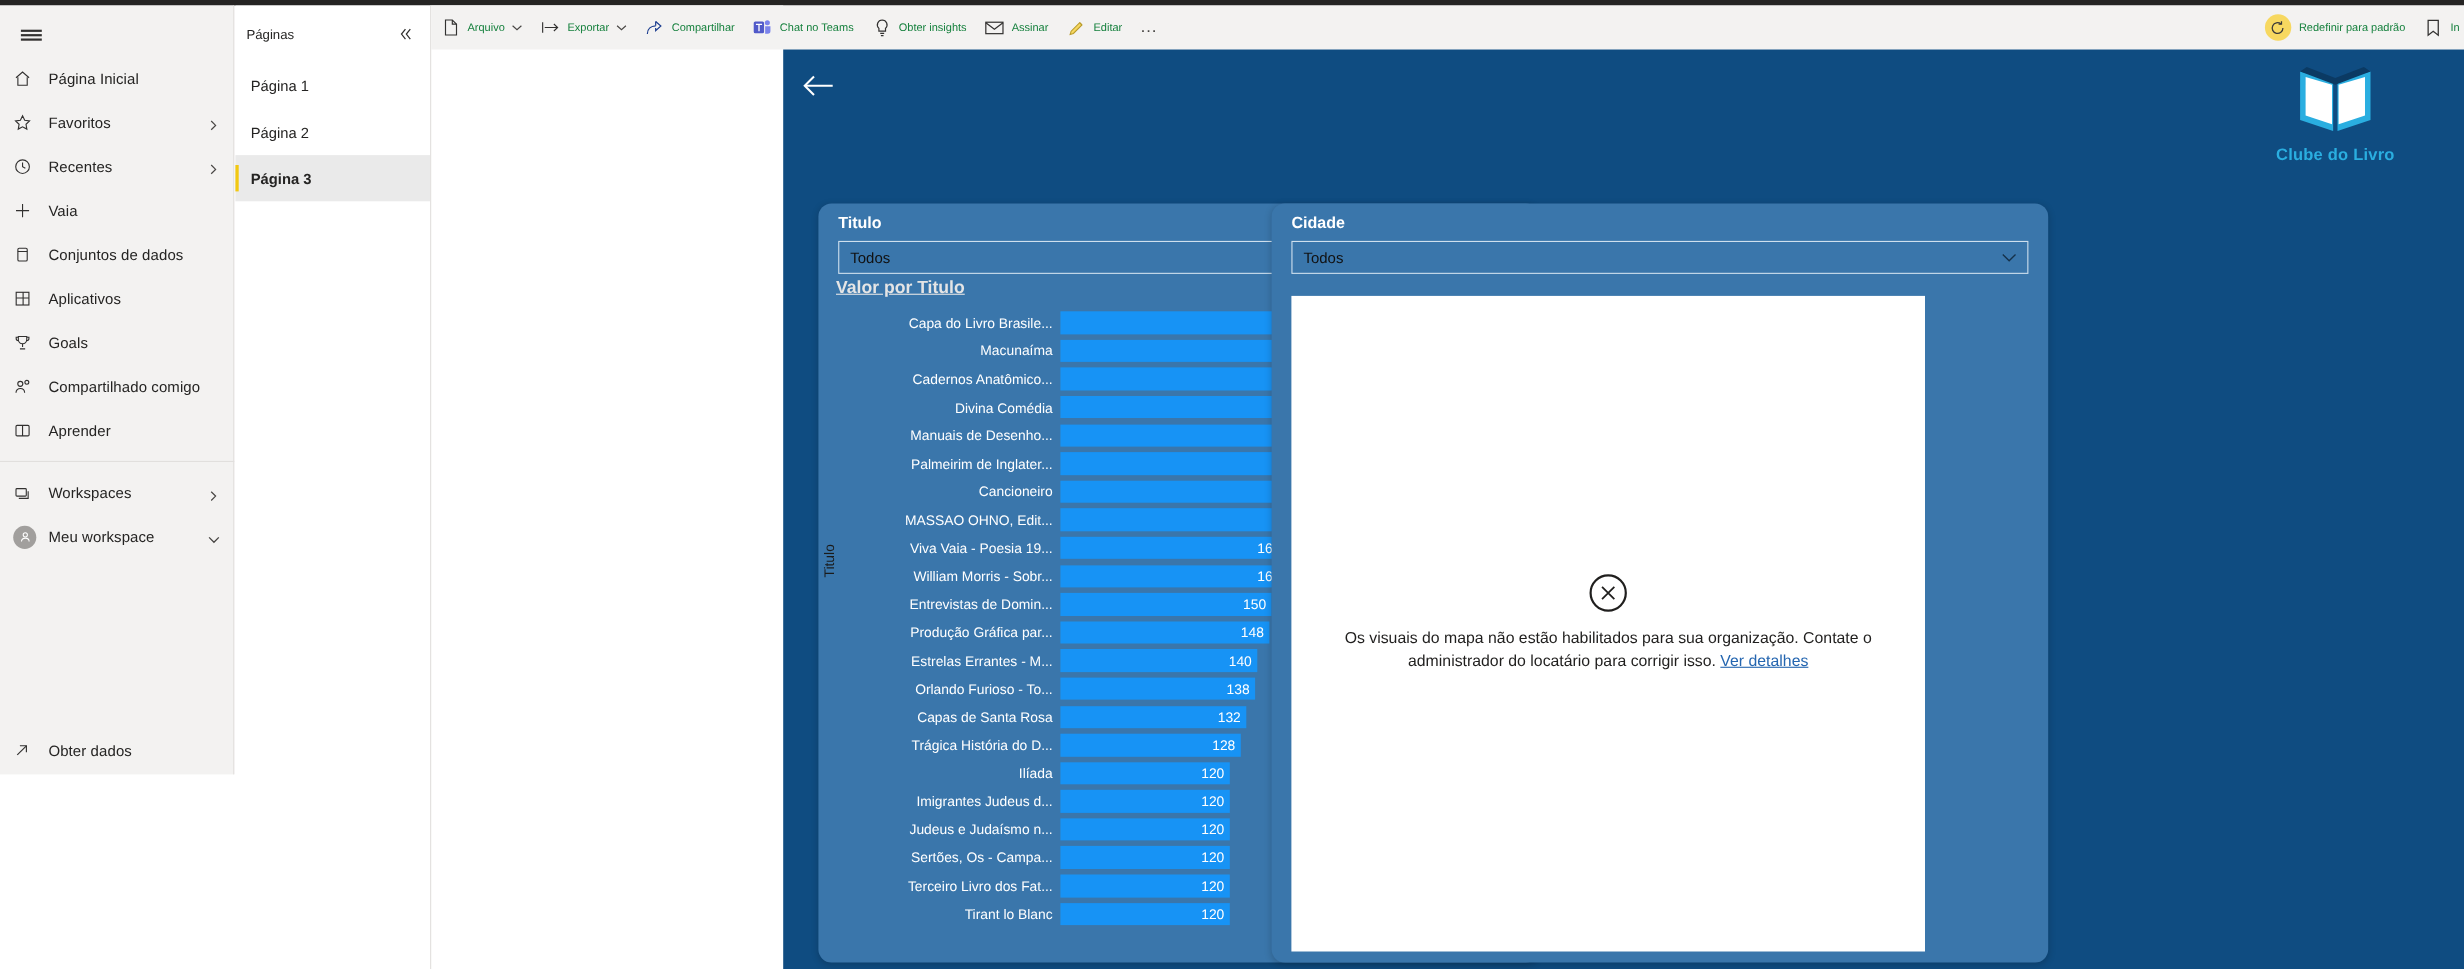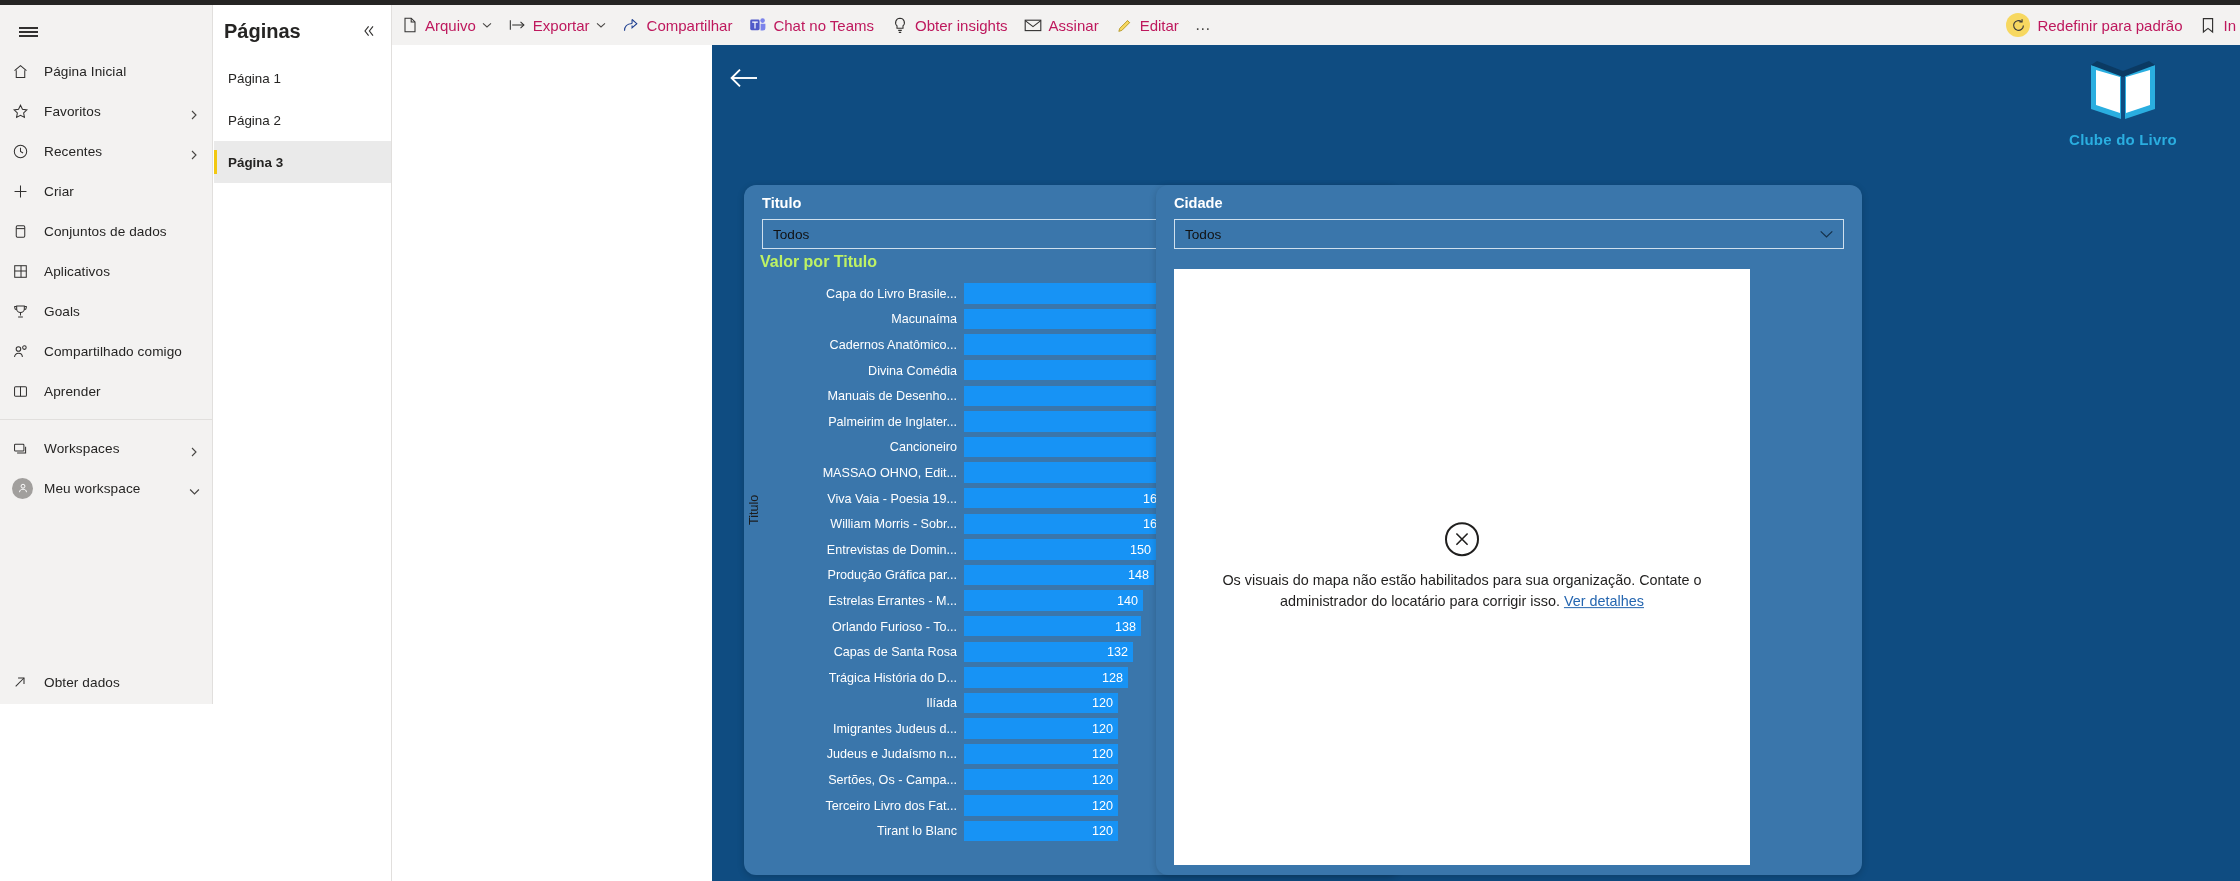--- a/index.html
+++ b/index.html
@@ -68,21 +68,21 @@
   
   .pagespane {
     position: absolute; left: 214px; top: 5px; width: 498px; height: 876px;
     background: #ffffff;
   }
   .pages-header {
     position: relative; height: 52px; display: flex; align-items: center;
     padding: 0 0 0 10px; width: 177px;
   }
   .pages-title {
-    font-size: 20px; font-weight: 700; color: #252423;
+    font-size: 12px; font-weight: 400; color: #252423;
   }
   .collapse-btn {
     position: absolute; right: 10px; top: 14px;
     width: 24px; height: 24px; display: flex; align-items: center;
     justify-content: center; cursor: pointer; color: #323130;
   }
   .page-item {
     position: relative; display: flex; align-items: center;
     height: 42px; padding-left: 14px; width: 177px; cursor: pointer;
     font-size: 13.4px; color: #252423;
@@ -104,21 +104,21 @@
     display: flex; align-items: center;
   }
   .cmd-btn {
     display: flex; align-items: center; height: 40px; padding: 0 8px;
     cursor: pointer; white-space: nowrap;
   }
   .cmd-ico {
     width: 19px; height: 18px; display: flex; align-items: center;
     justify-content: center; color: #323130; margin-right: 6px;
   }
-  .cmd-label { font-size: 15px; color: #be185d; }
+  .cmd-label { font-size: 10px; color: #15803d; }
   .cmd-caret { margin-left: 6px; color: #484644; display:flex; }
   .cmd-spacer { flex: 1 1 auto; }
   .reset-ico {
     width: 24px; height: 24px; border-radius: 50%;
     background: #f7d860; display: flex; align-items: center;
     justify-content: center; margin-right: 7px; color: #3b3a39;
   }
 
   
   .canvas {
@@ -162,21 +162,21 @@
   }
   .slicer-value { font-size: 13.6px; color: #111111; }
   .slicer-caret {
     position: absolute; right: 9px; top: 50%;
     transform: translateY(-50%); color: #15314a; display: flex;
   }
 
   
   .chart-title {
     position: absolute; left: 16px; top: 68px;
-    font-size: 16px; font-weight: 700; color: #bef264;
+    font-size: 16px; font-weight: 700; color: #e5e5e5; text-decoration: underline;
   }
   .yaxis-title {
     position: absolute; left: 3px; top: 340px;
     font-size: 12.6px; color: #1b1b1b;
     transform: rotate(-90deg); transform-origin: left top;
     white-space: nowrap;
   }
   .plot {
     position: absolute; left: 18px; top: 96px;
     width: 612px; height: 576px; overflow: hidden;
@@ -287,21 +287,21 @@
             </svg>
         </span>
       </div>
 
       <div class="nav-item">
         <span class="nav-ico">
           <svg width="17" height="17" viewBox="0 0 20 20" fill="none" stroke="currentColor" stroke-width="1.2">
               <path d="M10 3v14M3 10h14"></path>
             </svg>
         </span>
-        <span class="nav-label">Criar</span>
+        <span class="nav-label">Vaia</span>
       </div>
 
       <div class="nav-item">
         <span class="nav-ico">
           <svg width="17" height="17" viewBox="0 0 20 20" fill="none" stroke="currentColor" stroke-width="1.2">
               <rect x="5" y="3.2" width="10" height="13.6" rx="1.4"></rect>
               <path d="M5 6.6h10"></path>
             </svg>
         </span>
         <span class="nav-label">Conjuntos de dados</span>

